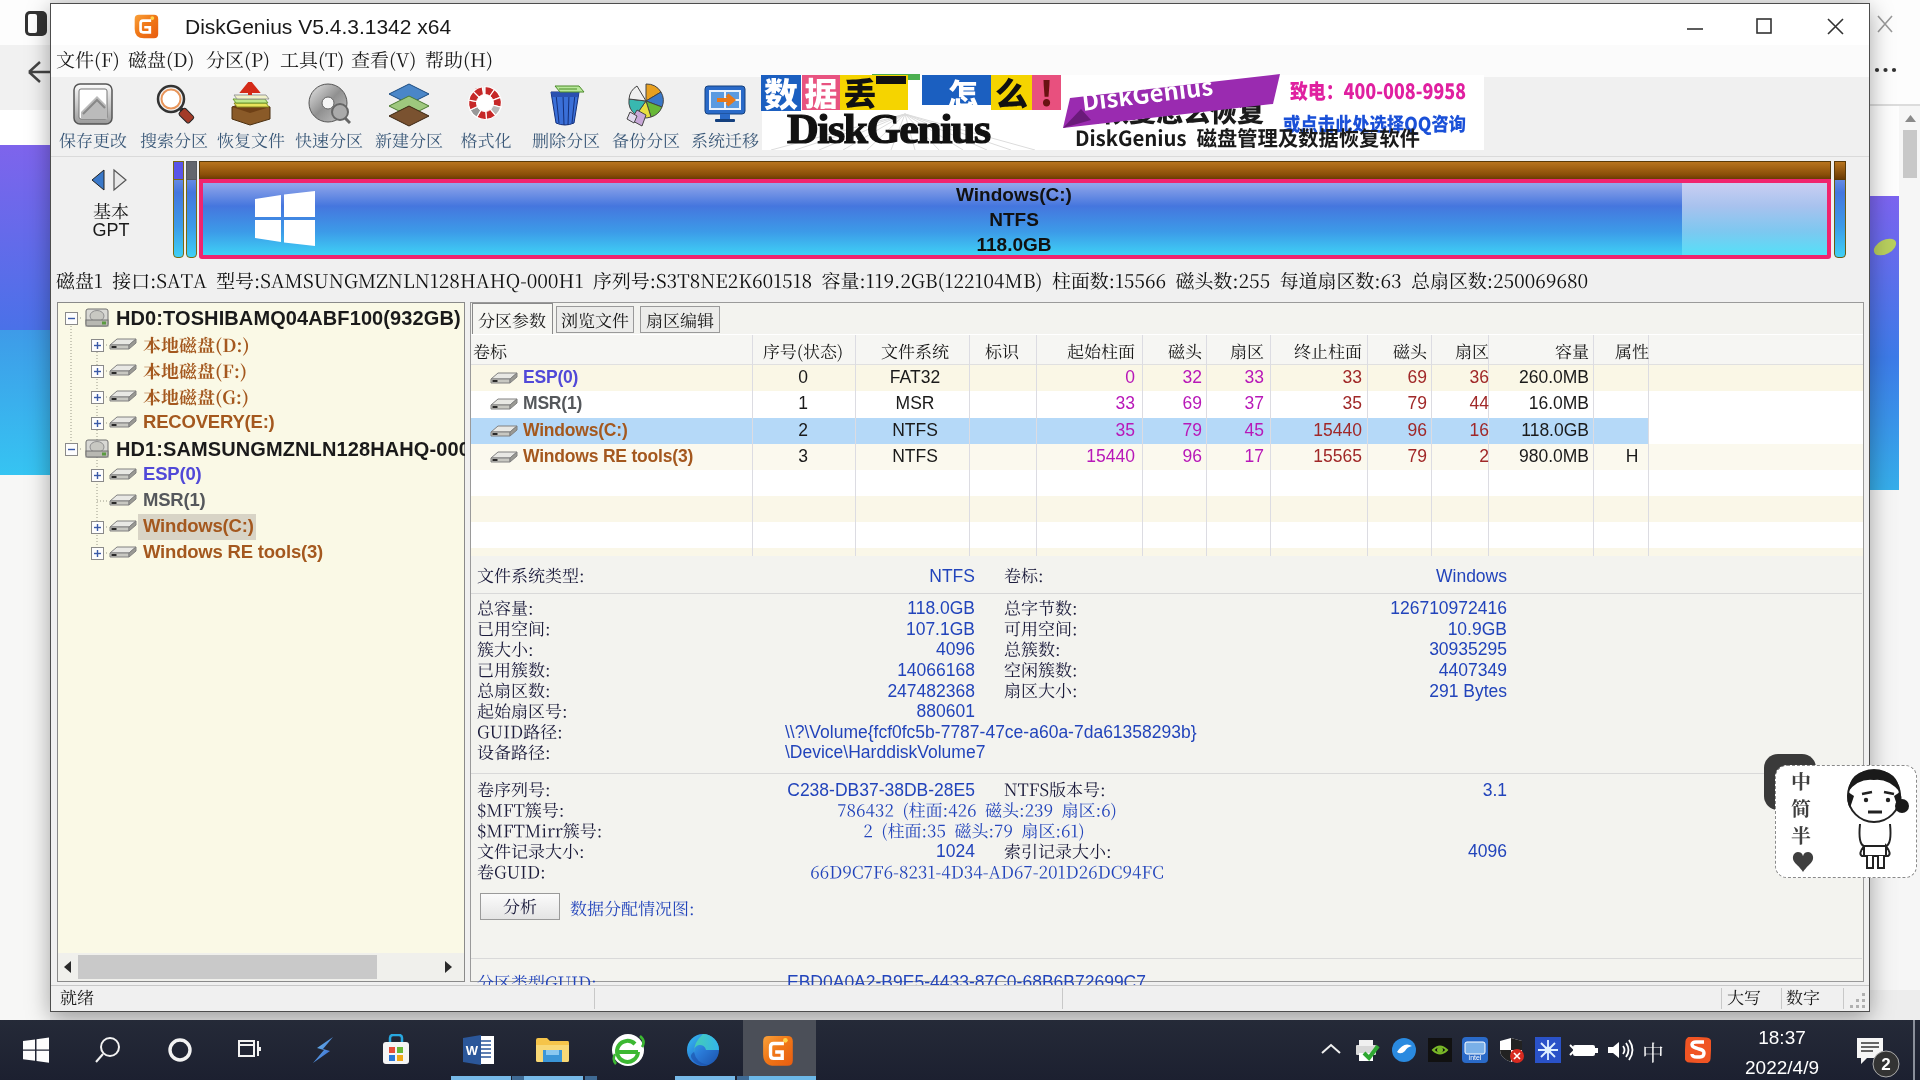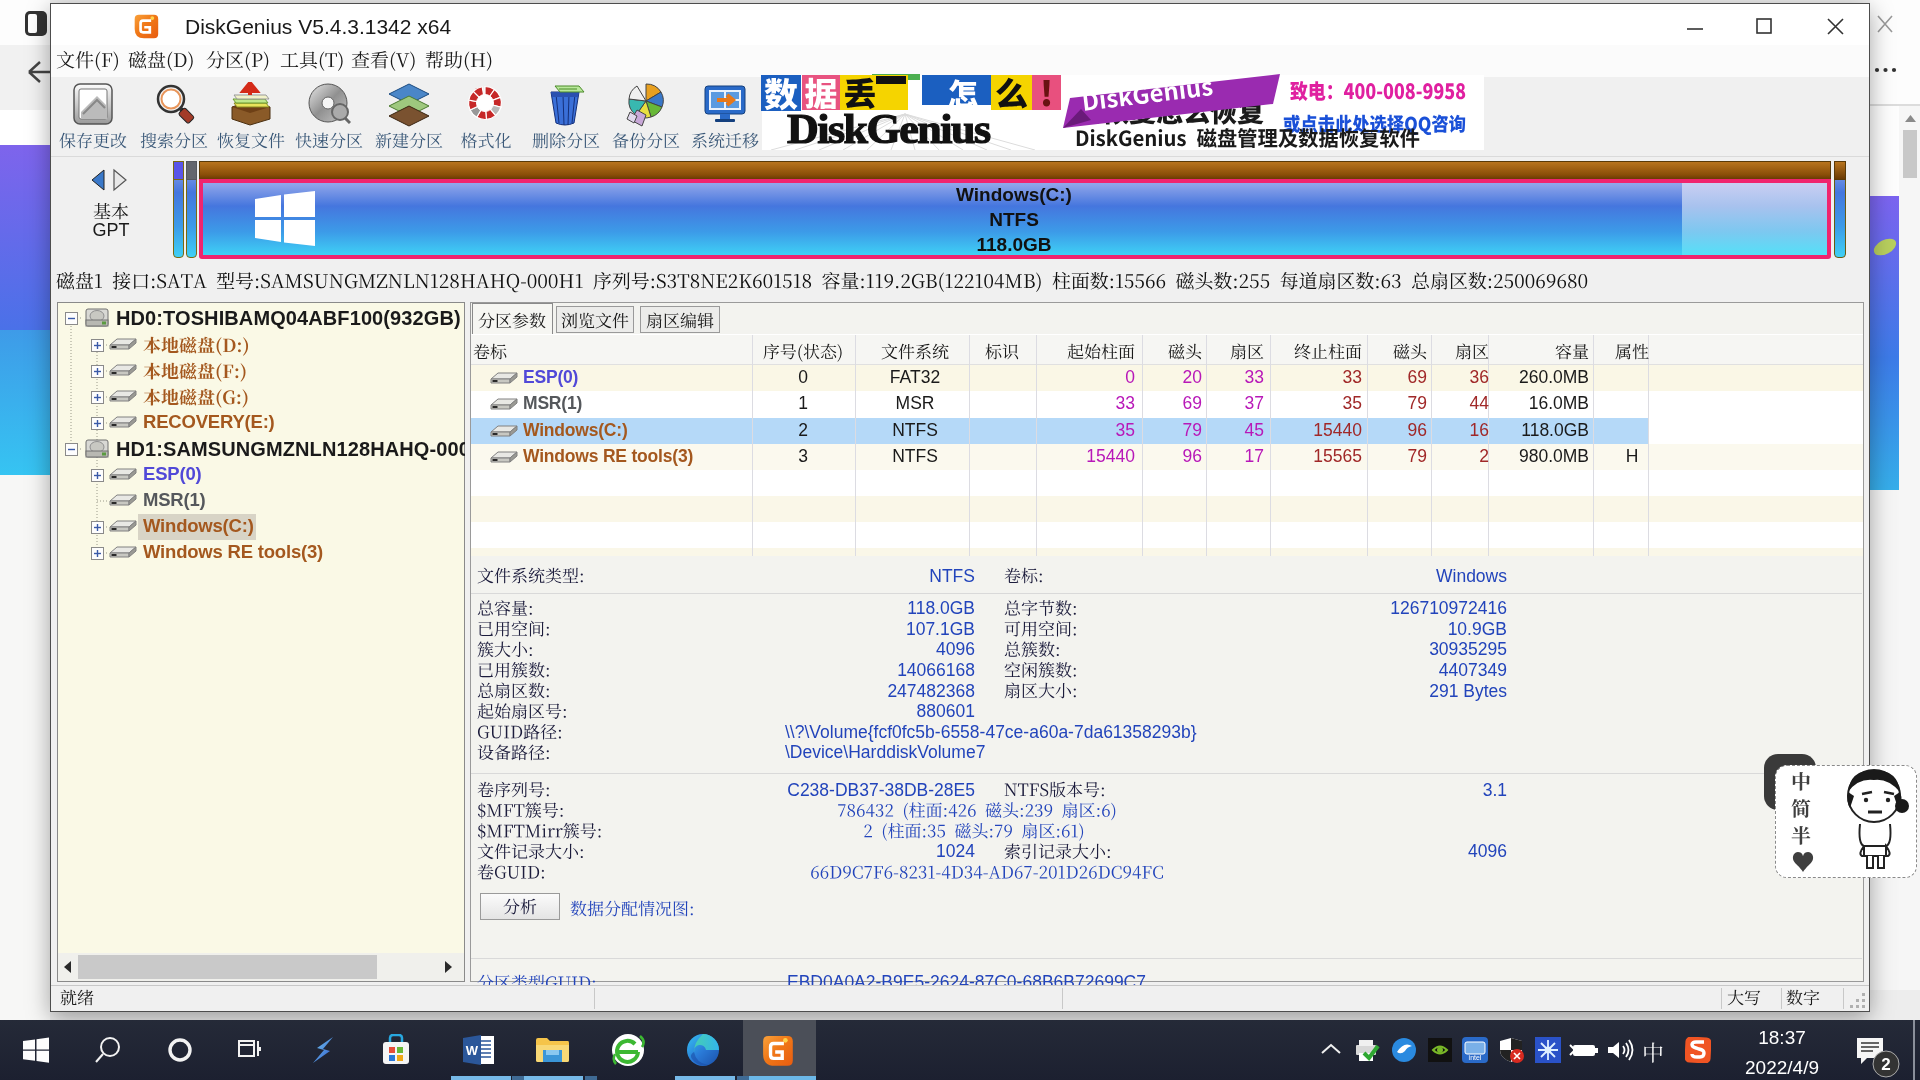--- a/index.html
+++ b/index.html
@@ -384,21 +384,21 @@
 <svg style="position:absolute;left:490px;top:371px;z-index:8" width="28" height="14" viewBox="0 0 28 14">
     <path d="M1 8 L8 2 L27 2 L20 8 Z" fill="#e8e8e4" stroke="#808080"></path>
     <path d="M1 8 L20 8 L20 12 L1 12 Z" fill="#c8c8c2" stroke="#808080"></path>
     <path d="M20 8 L27 2 L27 6 L20 12 Z" fill="#9a9a94" stroke="#808080"></path>
     <rect x="2.5" y="9" width="5" height="2" fill="#2a2a2a"></rect>
   </svg>
 <div style="position:absolute;left:523px;top:369px;font-family:&quot;Liberation Sans&quot;,sans-serif;font-size:17.5px;color:#5149d8;font-weight:700;letter-spacing:-0.2px;white-space:pre;z-index:8;line-height:1;">ESP(0)</div>
 <div style="position:absolute;left:803px;top:369px;font-family:&quot;Liberation Sans&quot;,sans-serif;font-size:17.5px;color:#1a1a1a;transform:translateX(-50%);white-space:pre;z-index:8;line-height:1;">0</div>
 <div style="position:absolute;left:915px;top:369px;font-family:&quot;Liberation Sans&quot;,sans-serif;font-size:17.5px;color:#1a1a1a;transform:translateX(-50%);white-space:pre;z-index:8;line-height:1;">FAT32</div>
 <div style="position:absolute;left:1135px;top:369px;font-family:&quot;Liberation Sans&quot;,sans-serif;font-size:17.5px;color:#b818b8;transform:translateX(-100%);white-space:pre;z-index:8;line-height:1;">0</div>
-<div style="position:absolute;left:1202px;top:369px;font-family:&quot;Liberation Sans&quot;,sans-serif;font-size:17.5px;color:#b818b8;transform:translateX(-100%);white-space:pre;z-index:8;line-height:1;">20</div>
+<div style="position:absolute;left:1202px;top:369px;font-family:&quot;Liberation Sans&quot;,sans-serif;font-size:17.5px;color:#b818b8;transform:translateX(-100%);white-space:pre;z-index:8;line-height:1;">32</div>
 <div style="position:absolute;left:1264px;top:369px;font-family:&quot;Liberation Sans&quot;,sans-serif;font-size:17.5px;color:#b818b8;transform:translateX(-100%);white-space:pre;z-index:8;line-height:1;">33</div>
 <div style="position:absolute;left:1362px;top:369px;font-family:&quot;Liberation Sans&quot;,sans-serif;font-size:17.5px;color:#a02828;transform:translateX(-100%);white-space:pre;z-index:8;line-height:1;">33</div>
 <div style="position:absolute;left:1427px;top:369px;font-family:&quot;Liberation Sans&quot;,sans-serif;font-size:17.5px;color:#a02828;transform:translateX(-100%);white-space:pre;z-index:8;line-height:1;">69</div>
 <div style="position:absolute;left:1489px;top:369px;font-family:&quot;Liberation Sans&quot;,sans-serif;font-size:17.5px;color:#a02828;transform:translateX(-100%);white-space:pre;z-index:8;line-height:1;">36</div>
 <div style="position:absolute;left:1589px;top:369px;font-family:&quot;Liberation Sans&quot;,sans-serif;font-size:17.5px;color:#1a1a1a;transform:translateX(-100%);white-space:pre;z-index:8;line-height:1;">260.0MB</div>
 <svg style="position:absolute;left:490px;top:397px;z-index:8" width="28" height="14" viewBox="0 0 28 14">
     <path d="M1 8 L8 2 L27 2 L20 8 Z" fill="#e8e8e4" stroke="#808080"></path>
     <path d="M1 8 L20 8 L20 12 L1 12 Z" fill="#c8c8c2" stroke="#808080"></path>
     <path d="M20 8 L27 2 L27 6 L20 12 Z" fill="#9a9a94" stroke="#808080"></path>
     <rect x="2.5" y="9" width="5" height="2" fill="#2a2a2a"></rect>
@@ -459,37 +459,37 @@
 <div style="position:absolute;left:1507px;top:641.3px;font-family:&quot;Liberation Sans&quot;,sans-serif;font-size:17.5px;color:#2244bb;transform:translateX(-100%);white-space:pre;z-index:8;line-height:1;">30935295</div>
 <div style="position:absolute;left:975px;top:661.9px;font-family:&quot;Liberation Sans&quot;,sans-serif;font-size:17.5px;color:#2244bb;transform:translateX(-100%);white-space:pre;z-index:8;line-height:1;">14066168</div>
 <div style="position:absolute;left:1507px;top:661.9px;font-family:&quot;Liberation Sans&quot;,sans-serif;font-size:17.5px;color:#2244bb;transform:translateX(-100%);white-space:pre;z-index:8;line-height:1;">4407349</div>
 <div style="position:absolute;left:975px;top:682.5px;font-family:&quot;Liberation Sans&quot;,sans-serif;font-size:17.5px;color:#2244bb;transform:translateX(-100%);white-space:pre;z-index:8;line-height:1;">247482368</div>
 <div style="position:absolute;left:1507px;top:682.5px;font-family:&quot;Liberation Sans&quot;,sans-serif;font-size:17.5px;color:#2244bb;transform:translateX(-100%);white-space:pre;z-index:8;line-height:1;">291 Bytes</div>
 <div style="position:absolute;left:975px;top:703.1px;font-family:&quot;Liberation Sans&quot;,sans-serif;font-size:17.5px;color:#2244bb;transform:translateX(-100%);white-space:pre;z-index:8;line-height:1;">880601</div>
 <div style="position:absolute;left:975px;top:781.5px;font-family:&quot;Liberation Sans&quot;,sans-serif;font-size:17.5px;color:#2244bb;transform:translateX(-100%);white-space:pre;z-index:8;line-height:1;">C238-DB37-38DB-28E5</div>
 <div style="position:absolute;left:1507px;top:781.5px;font-family:&quot;Liberation Sans&quot;,sans-serif;font-size:17.5px;color:#2244bb;transform:translateX(-100%);white-space:pre;z-index:8;line-height:1;">3.1</div>
 <div style="position:absolute;left:975px;top:843.3px;font-family:&quot;Liberation Sans&quot;,sans-serif;font-size:17.5px;color:#2244bb;transform:translateX(-100%);white-space:pre;z-index:8;line-height:1;">1024</div>
 <div style="position:absolute;left:1507px;top:843.3px;font-family:&quot;Liberation Sans&quot;,sans-serif;font-size:17.5px;color:#2244bb;transform:translateX(-100%);white-space:pre;z-index:8;line-height:1;">4096</div>
-<div style="position:absolute;left:785px;top:723.7px;font-family:&quot;Liberation Sans&quot;,sans-serif;font-size:17.5px;color:#2244bb;white-space:pre;z-index:8;line-height:1;">\\?\Volume{fcf0fc5b-6558-47ce-a60a-7da61358293b}</div>
+<div style="position:absolute;left:785px;top:723.7px;font-family:&quot;Liberation Sans&quot;,sans-serif;font-size:17.5px;color:#2244bb;white-space:pre;z-index:8;line-height:1;">\\?\Volume{fcf0fc5b-7787-47ce-a60a-7da61358293b}</div>
 <div style="position:absolute;left:785px;top:744.3px;font-family:&quot;Liberation Sans&quot;,sans-serif;font-size:17.5px;color:#2244bb;white-space:pre;z-index:8;line-height:1;">\Device\HarddiskVolume7</div>
 <div style="position:absolute;left:480px;top:893px;width:80px;height:27px;background:linear-gradient(#fbfbfb,#e4e4e4);border:1px solid #9a9a9a;box-sizing:border-box;z-index:7"></div>
 <svg style="position:absolute;left:0;top:0;z-index:8;pointer-events:none" width="1920" height="985" viewBox="0 0 1920 985">
     <g transform="translate(477,989) scale(0.017,-0.017)" fill="#2244bb">
       <use href="#gserif_5206" x="0"></use>
       <use href="#gserif_533a" x="1000"></use>
       <use href="#gserif_7c7b" x="2000"></use>
       <use href="#gserif_578b" x="3000"></use>
       <use href="#gserif_47" x="4000"></use>
       <use href="#gserif_55" x="4741"></use>
       <use href="#gserif_49" x="5538"></use>
       <use href="#gserif_44" x="5943"></use>
       <use href="#gserif_3a" x="6713"></use>
     </g>
   </svg>
-<div style="position:absolute;left:787px;top:974px;font-family:&quot;Liberation Sans&quot;,sans-serif;font-size:17.5px;color:#2244bb;white-space:pre;z-index:8;line-height:1;">EBD0A0A2-B9E5-2624-87C0-68B6B72699C7</div>
+<div style="position:absolute;left:787px;top:974px;font-family:&quot;Liberation Sans&quot;,sans-serif;font-size:17.5px;color:#2244bb;white-space:pre;z-index:8;line-height:1;">EBD0A0A2-B9E5-4433-87C0-68B6B72699C7</div>
 <div style="position:absolute;left:51px;top:985px;width:1818px;height:26px;background:#f0f0f0;border-top:1px solid #c8c8c8;box-sizing:border-box;z-index:12"></div>
 <div style="position:absolute;left:594px;top:988px;width:1px;height:21px;background:#c8c8c8;z-index:13"></div>
 <div style="position:absolute;left:1062px;top:988px;width:1px;height:21px;background:#c8c8c8;z-index:13"></div>
 <div style="position:absolute;left:1721px;top:988px;width:1px;height:21px;background:#c8c8c8;z-index:13"></div>
 <div style="position:absolute;left:1781px;top:988px;width:1px;height:21px;background:#c8c8c8;z-index:13"></div>
 <div style="position:absolute;left:1843px;top:988px;width:1px;height:21px;background:#c8c8c8;z-index:13"></div>
 <svg style="position:absolute;left:1850px;top:993px;z-index:13" width="18" height="16" viewBox="0 0 18 16">
     <g fill="#b0b0b0">
       <rect x="12" y="0" width="3" height="3"></rect>
       <rect x="6" y="6" width="3" height="3"></rect>

